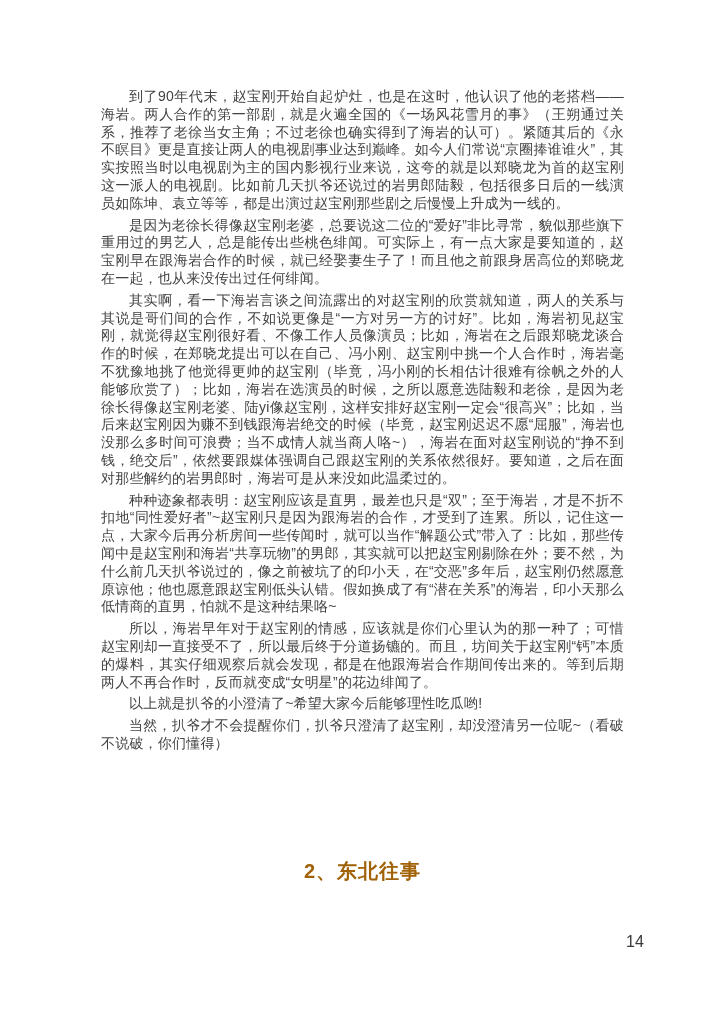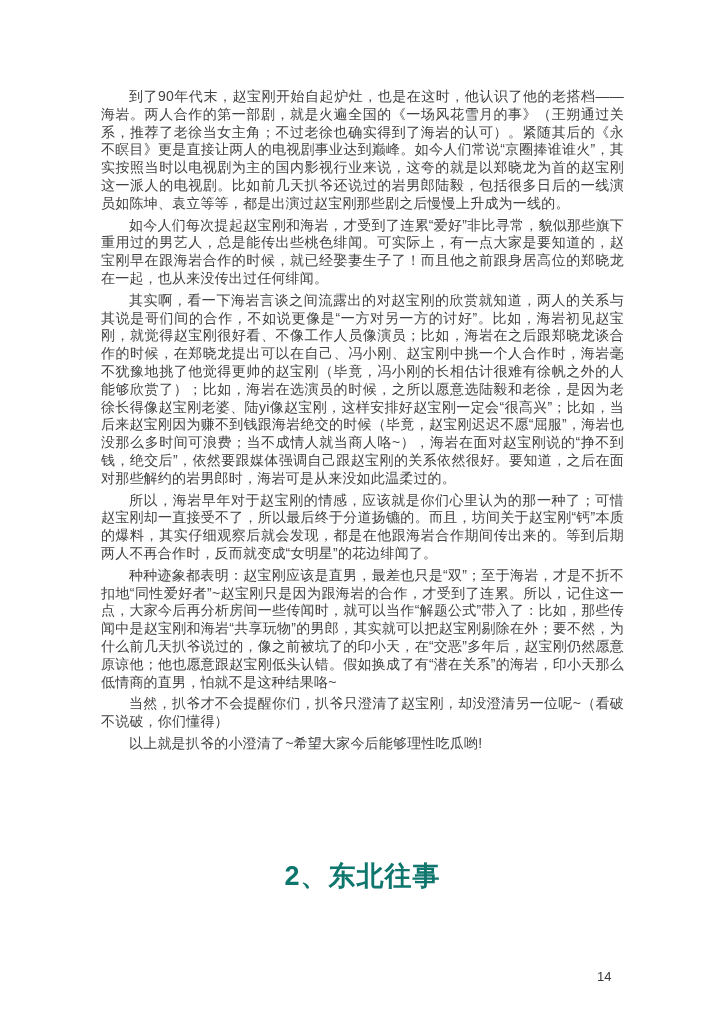--- a/index.html
+++ b/index.html
@@ -32,44 +32,43 @@
     text-indent: 2em;
     word-break: break-all;
   }
   .section-heading {
     position: absolute;
     left: 97px;
     top: 858px;
     width: 531px;
     margin: 0;
     text-align: center;
-    font-size: 27px;
+    font-size: 20px;
     font-weight: bold;
-    color: #0f766e;
+    color: #a16207;
     letter-spacing: 1px;
   }
   .page-number {
     position: absolute;
-    left: 597px;
+    left: 626px;
     top: 933px;
-    font-size: 13px;
+    font-size: 16px;
     color: #3a3a3a;
-    margin-top: 36px;
   }
 </style>
 </head>
 <body>
 
 <div class="page">
   <div class="content">
     <p>到了90年代末，赵宝刚开始自起炉灶，也是在这时，他认识了他的老搭档——海岩。两人合作的第一部剧，就是火遍全国的《一场风花雪月的事》（王朔通过关系，推荐了老徐当女主角；不过老徐也确实得到了海岩的认可）。紧随其后的《永不瞑目》更是直接让两人的电视剧事业达到巅峰。如今人们常说“京圈捧谁谁火”，其实按照当时以电视剧为主的国内影视行业来说，这夸的就是以郑晓龙为首的赵宝刚这一派人的电视剧。比如前几天扒爷还说过的岩男郎陆毅，包括很多日后的一线演员如陈坤、袁立等等，都是出演过赵宝刚那些剧之后慢慢上升成为一线的。</p>
-    <p>如今人们每次提起赵宝刚和海岩，才受到了连累“爱好”非比寻常，貌似那些旗下重用过的男艺人，总是能传出些桃色绯闻。可实际上，有一点大家是要知道的，赵宝刚早在跟海岩合作的时候，就已经娶妻生子了！而且他之前跟身居高位的郑晓龙在一起，也从来没传出过任何绯闻。</p>
+    <p>是因为老徐长得像赵宝刚老婆，总要说这二位的“爱好”非比寻常，貌似那些旗下重用过的男艺人，总是能传出些桃色绯闻。可实际上，有一点大家是要知道的，赵宝刚早在跟海岩合作的时候，就已经娶妻生子了！而且他之前跟身居高位的郑晓龙在一起，也从来没传出过任何绯闻。</p>
     <p>其实啊，看一下海岩言谈之间流露出的对赵宝刚的欣赏就知道，两人的关系与其说是哥们间的合作，不如说更像是“一方对另一方的讨好”。比如，海岩初见赵宝刚，就觉得赵宝刚很好看、不像工作人员像演员；比如，海岩在之后跟郑晓龙谈合作的时候，在郑晓龙提出可以在自己、冯小刚、赵宝刚中挑一个人合作时，海岩毫不犹豫地挑了他觉得更帅的赵宝刚（毕竟，冯小刚的长相估计很难有徐帆之外的人能够欣赏了）；比如，海岩在选演员的时候，之所以愿意选陆毅和老徐，是因为老徐长得像赵宝刚老婆、陆yi像赵宝刚，这样安排好赵宝刚一定会“很高兴”；比如，当后来赵宝刚因为赚不到钱跟海岩绝交的时候（毕竟，赵宝刚迟迟不愿“屈服”，海岩也没那么多时间可浪费；当不成情人就当商人咯~），海岩在面对赵宝刚说的“挣不到钱，绝交后”，依然要跟媒体强调自己跟赵宝刚的关系依然很好。要知道，之后在面对那些解约的岩男郎时，海岩可是从来没如此温柔过的。</p>
+    <p>种种迹象都表明：赵宝刚应该是直男，最差也只是“双”；至于海岩，才是不折不扣地“同性爱好者”~赵宝刚只是因为跟海岩的合作，才受到了连累。所以，记住这一点，大家今后再分析房间一些传闻时，就可以当作“解题公式”带入了：比如，那些传闻中是赵宝刚和海岩“共享玩物”的男郎，其实就可以把赵宝刚剔除在外；要不然，为什么前几天扒爷说过的，像之前被坑了的印小天，在“交恶”多年后，赵宝刚仍然愿意原谅他；他也愿意跟赵宝刚低头认错。假如换成了有“潜在关系”的海岩，印小天那么低情商的直男，怕就不是这种结果咯~</p>
     <p>所以，海岩早年对于赵宝刚的情感，应该就是你们心里认为的那一种了；可惜赵宝刚却一直接受不了，所以最后终于分道扬镳的。而且，坊间关于赵宝刚“钙”本质的爆料，其实仔细观察后就会发现，都是在他跟海岩合作期间传出来的。等到后期两人不再合作时，反而就变成“女明星”的花边绯闻了。</p>
-    <p>种种迹象都表明：赵宝刚应该是直男，最差也只是“双”；至于海岩，才是不折不扣地“同性爱好者”~赵宝刚只是因为跟海岩的合作，才受到了连累。所以，记住这一点，大家今后再分析房间一些传闻时，就可以当作“解题公式”带入了：比如，那些传闻中是赵宝刚和海岩“共享玩物”的男郎，其实就可以把赵宝刚剔除在外；要不然，为什么前几天扒爷说过的，像之前被坑了的印小天，在“交恶”多年后，赵宝刚仍然愿意原谅他；他也愿意跟赵宝刚低头认错。假如换成了有“潜在关系”的海岩，印小天那么低情商的直男，怕就不是这种结果咯~</p>
+    <p>以上就是扒爷的小澄清了~希望大家今后能够理性吃瓜哟!</p>
     <p>当然，扒爷才不会提醒你们，扒爷只澄清了赵宝刚，却没澄清另一位呢~（看破不说破，你们懂得）</p>
-    <p>以上就是扒爷的小澄清了~希望大家今后能够理性吃瓜哟!</p>
   </div>
 
   <h2 class="section-heading">2、东北往事</h2>
 
   <div class="page-number">14</div>
 </div>
 
 </body></html>

